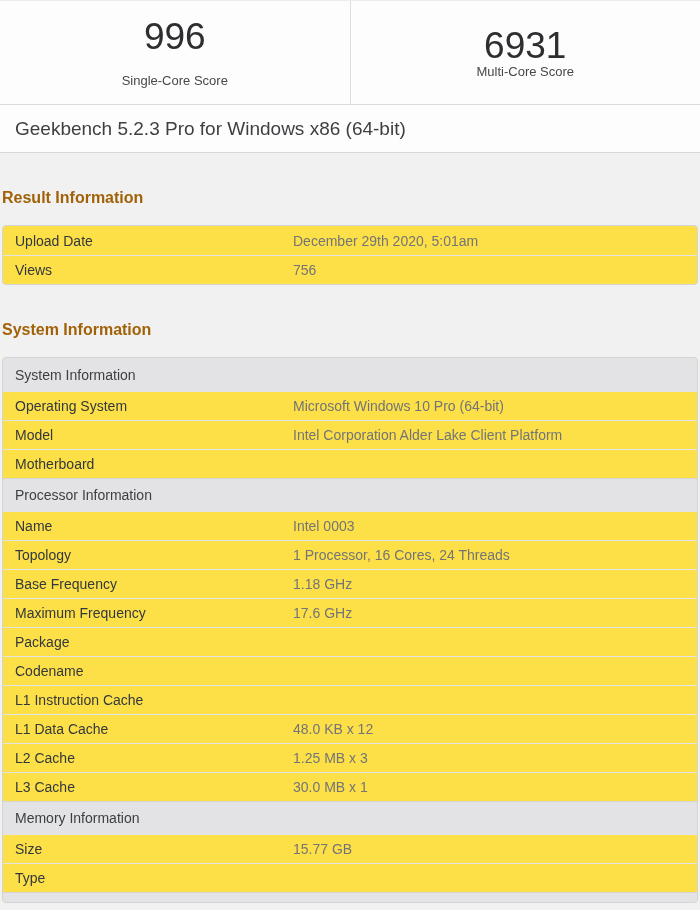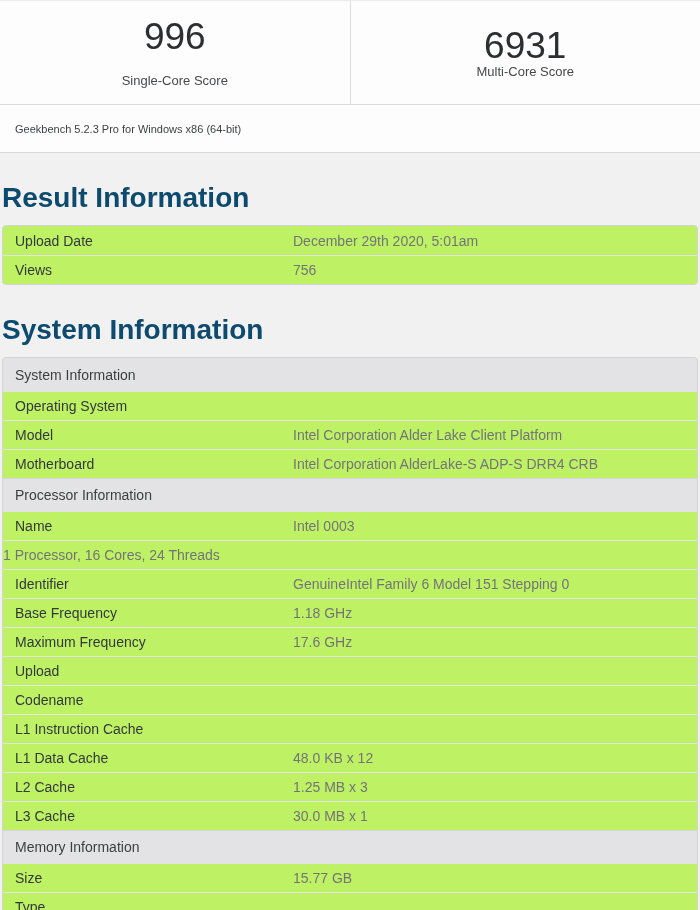--- a/index.html
+++ b/index.html
@@ -47,38 +47,38 @@
   }
 
   
   .version-row {
     height: 47px;
     background: #fdfdfe;
     border-bottom: 1px solid #d8d8da;
     display: flex;
     align-items: center;
     padding-left: 15px;
-    font-size: 11px;
+    font-size: 19px;
     color: #3d3f41;
   }
 
   
   .content {
     margin: 0 2px;
   }
   h2.section-heading {
-    font-size: 28px;
+    font-size: 16px;
     font-weight: 700;
-    color: #0c4a6e;
+    color: #a16207;
     margin: 34px 0 10px 0;
     line-height: 22px;
   }
 
   .card {
-    background: #bef264;
+    background: #fde047;
     border: 1px solid #d3d4d6;
     border-radius: 4px;
     overflow: hidden;
     margin-top: 16px;
   }
 
   .t-row {
     display: flex;
     align-items: center;
     height: 29px;
@@ -151,51 +151,48 @@
         <div class="t-label">Views</div>
         <div class="t-value">756</div>
       </div>
     </div>
 
   <h2 class="section-heading">System Information</h2>
   <div class="card">
       <div class="t-section-header">System Information</div>
       <div class="t-row">
         <div class="t-label">Operating System</div>
+        <div class="t-value">Microsoft Windows 10 Pro (64-bit)</div>
       </div>
       <div class="t-row">
         <div class="t-label">Model</div>
         <div class="t-value">Intel Corporation Alder Lake Client Platform</div>
       </div>
       <div class="t-row">
         <div class="t-label">Motherboard</div>
-        <div class="t-value">Intel Corporation AlderLake-S ADP-S DRR4 CRB</div>
       </div>
       <div class="t-section-header">Processor Information</div>
       <div class="t-row">
         <div class="t-label">Name</div>
         <div class="t-value">Intel 0003</div>
       </div>
       <div class="t-row">
+        <div class="t-label">Topology</div>
         <div class="t-value">1 Processor, 16 Cores, 24 Threads</div>
-      </div>
-      <div class="t-row">
-        <div class="t-label">Identifier</div>
-        <div class="t-value">GenuineIntel Family 6 Model 151 Stepping 0</div>
       </div>
       <div class="t-row">
         <div class="t-label">Base Frequency</div>
         <div class="t-value">1.18 GHz</div>
       </div>
       <div class="t-row">
         <div class="t-label">Maximum Frequency</div>
         <div class="t-value">17.6 GHz</div>
       </div>
       <div class="t-row">
-        <div class="t-label">Upload</div>
+        <div class="t-label">Package</div>
         <div class="t-value"></div>
       </div>
       <div class="t-row">
         <div class="t-label">Codename</div>
         <div class="t-value"></div>
       </div>
       <div class="t-row">
         <div class="t-label">L1 Instruction Cache</div>
       </div>
       <div class="t-row">

